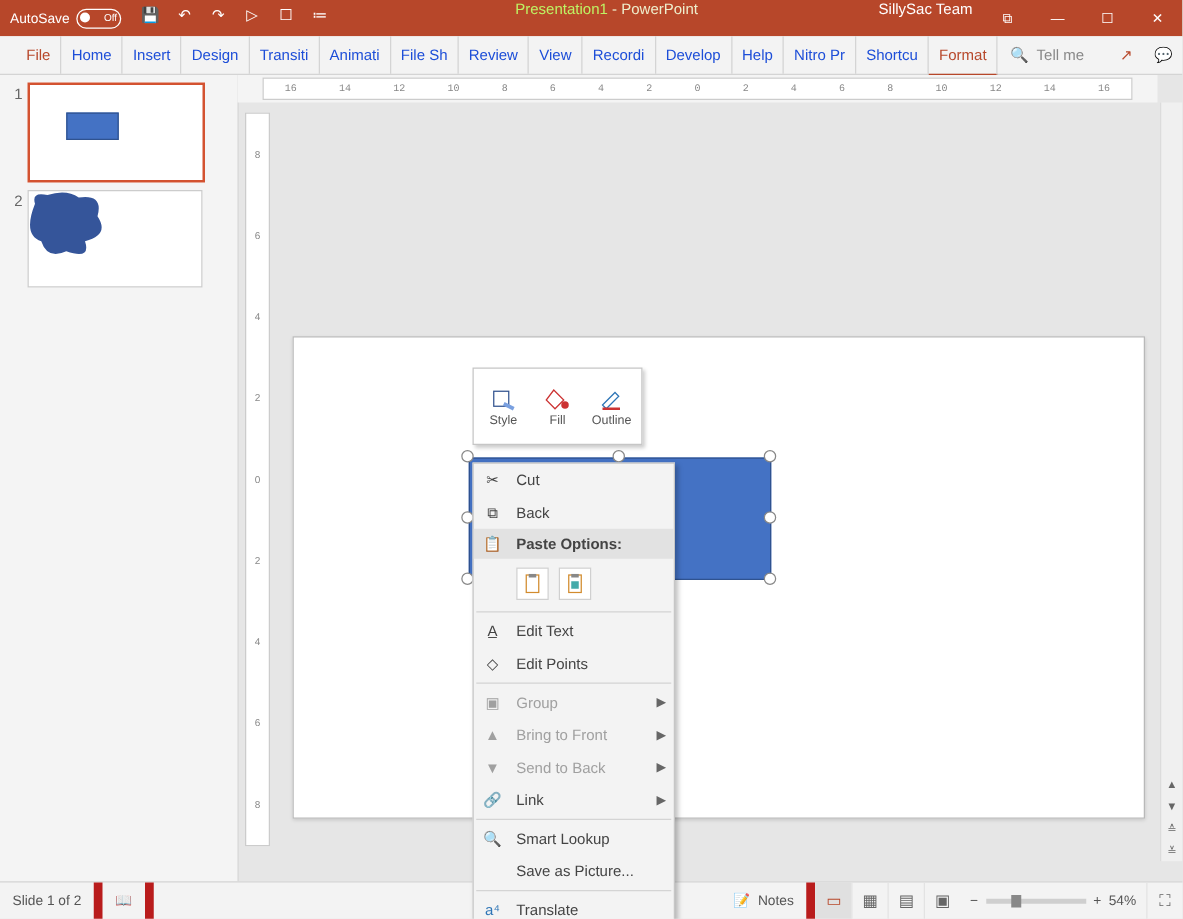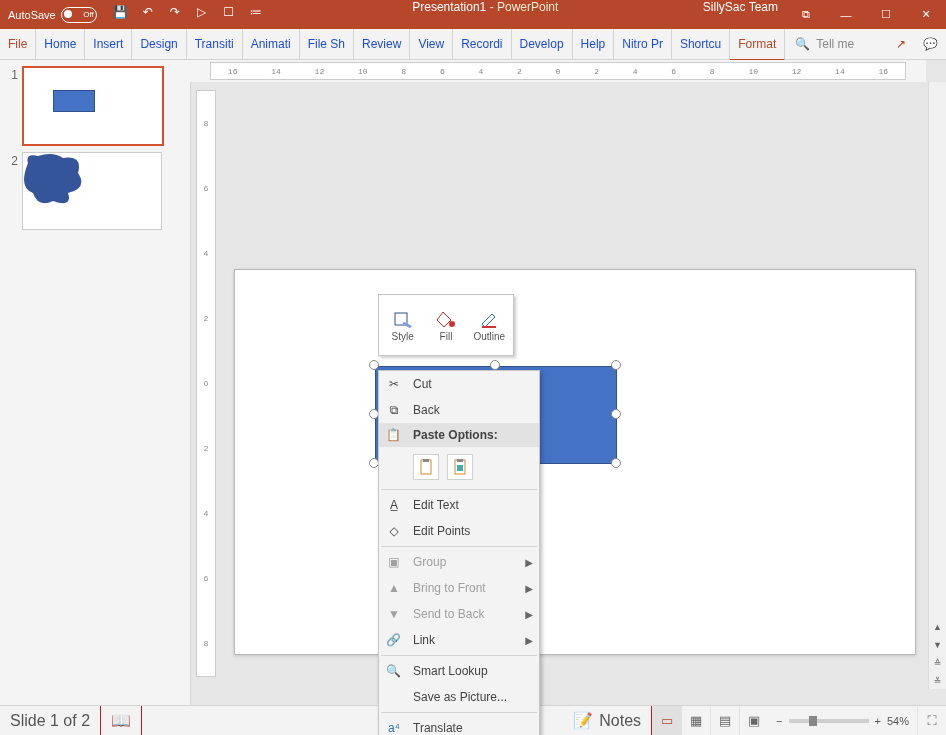--- a/index.html
+++ b/index.html
@@ -9,31 +9,31 @@
   .titlebar{height:29px;background:#b7472a;color:#fff;display:flex;}
   .autosave{display:flex;align-items:center;gap:5px;margin-left:8px;font-size:11px;}
   .toggle{width:30px;height:14px;border:1px solid #fff;border-radius:8px;position:relative;
     display:flex;align-items:center;justify-content:flex-end;padding:0 2px;font-size:8px;}
   .toggle::after{content:"";width:8px;height:8px;border-radius:50%;background:#fff;
     position:absolute;left:2px;top:2px;}
   .qat{display:flex;gap:3px;margin-left:12px;}
   .qat .btn,.winbtn{width:24px;height:24px;display:flex;align-items:center;justify-content:center;
     color:#fff;font-size:12px;}
   .titlecenter{flex:1;text-align:center;font-size:12px;}
-  .titlecenter .fname{color:#ffffff;}
+  .titlecenter .fname{color:#bef264;}
   .titlecenter .app{color:#eec;}
   .user{font-size:12px;margin-right:8px;}
   .wingroup{display:flex;gap:0;}
   .wingroup .winbtn{width:40px;height:29px;font-size:11px;}
   
   .ribbon{height:30px;background:#f3f3f3;border-bottom:1px solid #d4d4d4;
     display:flex;align-items:stretch;}
   .tab{padding:0 8px;display:flex;align-items:center;font-size:12px;color:#1d4ed8;height:100%;
     cursor:pointer;white-space:nowrap;}
-  .tab.file{color:#b7472a;font-weight:400;}
+  .tab.file{color:#b7472a;font-weight:400;margin-left:13px;}
   .tab.active{color:#b7472a;border-bottom:2px solid #b7472a;}
   .tab.sep{border-right:1px solid #d4d4d4;}
   .ribbon .spacer{flex:1;}
   .tellme{display:flex;align-items:center;gap:6px;color:#888;padding:0 10px;}
   .ribbtn{width:30px;display:flex;align-items:center;justify-content:center;}
   
   .ws{position:relative;height:647px;background:#e6e6e6;}
   
   .thumbs{position:absolute;left:0;top:0;width:190px;height:647px;background:#f4f4f4;
     border-right:1px solid #d4d4d4;}
@@ -90,21 +90,21 @@
   .ctx .sep{height:1px;background:#d4d4d4;margin:2px 2px;}
   .ctx .arrow{margin-left:auto;color:#666;font-size:10px;}
   
   .vscroll{position:absolute;right:0;top:22px;bottom:18px;width:17px;background:#f0f0f0;
     border-left:1px solid #dcdcdc;display:flex;flex-direction:column;justify-content:flex-end;gap:1px;}
   .vscroll .sb{height:17px;display:flex;align-items:center;justify-content:center;
     font-size:9px;color:#666;}
   
   .status{position:absolute;left:0;right:0;bottom:0;height:29px;background:#f3f3f3;
     border-top:1px solid #d4d4d4;display:flex;align-items:center;}
-  .status .cell{padding:0 10px;border-right:1px solid #b91c1c;font-size:16px;color:#555;
+  .status .cell{padding:0 10px;border-right:7px solid #b91c1c;font-size:11px;color:#555;
     display:flex;align-items:center;gap:6px;height:100%;}
   .status .spacer{flex:1;}
   .status .viewbtn{width:28px;height:29px;display:flex;align-items:center;justify-content:center;
     color:#666;font-size:13px;border-left:1px solid #e3e3e3;cursor:pointer;}
   .status .viewbtn.active{background:#e0e0e0;color:#b7472a;}
   .status .zoom{display:flex;align-items:center;gap:6px;padding:0 8px;font-size:11px;color:#555;}
   .status .slider{width:80px;height:4px;background:#cfcfcf;position:relative;}
   .status .knob{position:absolute;left:20px;top:-3px;width:8px;height:10px;background:#888;}
   .svgicon{display:block;}
 </style>

